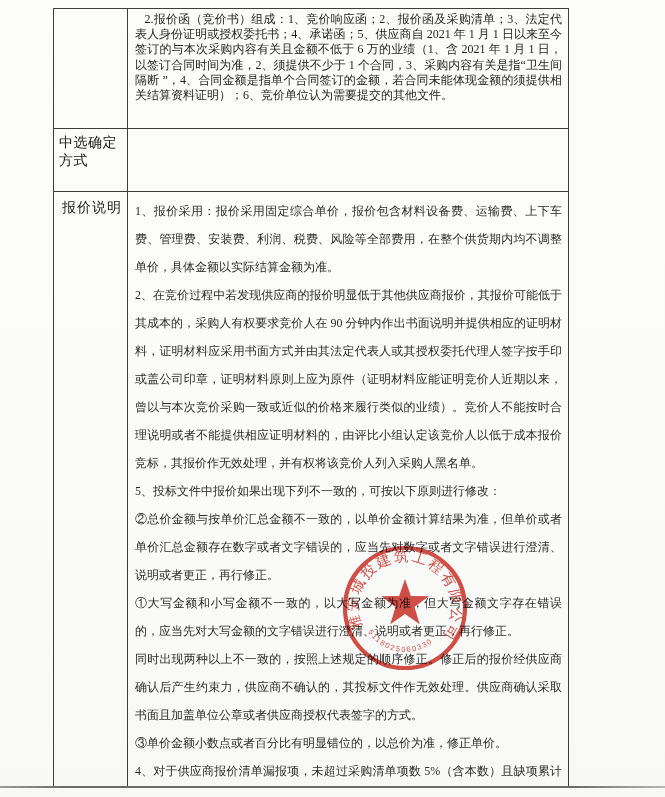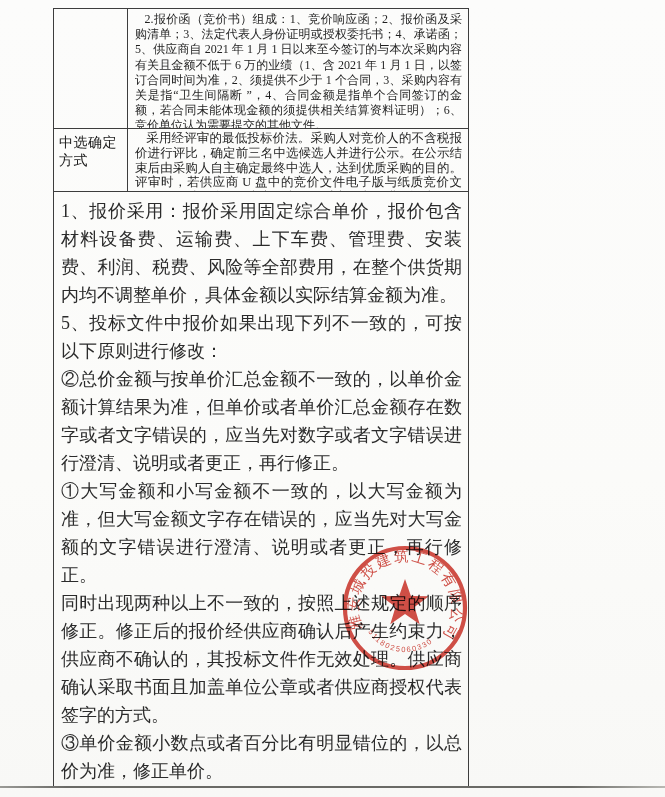--- a/index.html
+++ b/index.html
@@ -8,21 +8,21 @@
     background:#f2f2f0;
     font-family:"Liberation Serif", serif;
   }
   .page{
     position:relative;width:665px;height:797px;
     background:linear-gradient(180deg,#fcfcfb 0%,#fbfbf9 60%,#f8f8f6 100%);
     overflow:hidden;
   }
   
   .doc-table{
-    position:absolute;left:53px;top:8px;width:416px;height:779px;
+    position:absolute;left:53px;top:8px;width:516px;height:779px;
     border:1.5px solid #3d3d3d;
     box-sizing:border-box;
     display:flex;flex-direction:column;
     background:transparent;
     color:#1f1f1f;
   }
   .t-row{display:flex;box-sizing:border-box;}
   .t-row.r1{height:120px;border-bottom:1.5px solid #3d3d3d;}
   .t-row.r2{height:63px;border-bottom:1.5px solid #3d3d3d;}
   .t-row.r3{flex:1;overflow:hidden;}
@@ -40,21 +40,21 @@
   .cell.content{flex:1;padding:2px 6px 0 7px;}
   .cell.content p{margin:0;text-align:justify;}
   
   .r1 .cell.content{font-size:12px;line-height:15.2px;padding-top:3px;}
   .r1 p.ind1{text-indent:0.8em;}
   .r1 p.ind2{text-indent:2em;}
   
   .r2 .cell.content{font-size:12.5px;line-height:14.8px;padding-top:2px;}
   .r2 p.ind1{text-indent:0.9em;}
   
-  .r3 .cell.content{font-size:18px;line-height:28px;padding-top:5px;color:#2b2b2b;}
+  .r3 .cell.content{font-size:12px;line-height:28px;padding-top:5px;color:#2b2b2b;}
   
   .page-edge{
     position:absolute;left:0;top:786px;width:665px;height:2px;
     background:linear-gradient(90deg,#9a9a96 0%,#6a6a66 10%,#6a6a66 86%,#b9b9b4 100%);
   }
   
   .seal{
     position:absolute;left:337px;top:540px;width:136px;height:136px;
     opacity:0.82;mix-blend-mode:multiply;
     pointer-events:none;
@@ -70,28 +70,27 @@
 
     <div class="t-row r1">
       <div class="cell label"></div>
       <div class="cell content">
         <p class="ind1">2.报价函（竞价书）组成：1、竞价响应函；2、报价函及采购清单；3、法定代表人身份证明或授权委托书；4、承诺函；5、供应商自 2021 年 1 月 1 日以来至今签订的与本次采购内容有关且金额不低于 6 万的业绩（1、含 2021 年 1 月 1 日，以签订合同时间为准，2、须提供不少于 1 个合同，3、采购内容有关是指“卫生间隔断 ”，4、合同金额是指单个合同签订的金额，若合同未能体现金额的须提供相关结算资料证明）；6、竞价单位认为需要提交的其他文件。</p>
       </div>
     </div>
 
     <div class="t-row r2">
       <div class="cell label">中选确定方式</div>
-      <div class="cell content">
-        <p class="ind1">采用经评审的最低投标价法。采购人对竞价人的不含税报价进行评比，确定前三名中选候选人并进行公示。在公示结束后由采购人自主确定最终中选人，达到优质采购的目的。评审时，若供应商 U 盘中的竞价文件电子版与纸质竞价文件不一致时，按照供应商提交的纸质竞价文件进行评比。</p>
-      </div>
     </div>
 
     <div class="t-row r3">
+      <div class="cell label">报价说明</div>
       <div class="cell content">
         <p>1、报价采用：报价采用固定综合单价，报价包含材料设备费、运输费、上下车费、管理费、安装费、利润、税费、风险等全部费用，在整个供货期内均不调整单价，具体金额以实际结算金额为准。</p>
+        <p>2、在竞价过程中若发现供应商的报价明显低于其他供应商报价，其报价可能低于其成本的，采购人有权要求竞价人在 90 分钟内作出书面说明并提供相应的证明材料，证明材料应采用书面方式并由其法定代表人或其授权委托代理人签字按手印或盖公司印章，证明材料原则上应为原件（证明材料应能证明竞价人近期以来，曾以与本次竞价采购一致或近似的价格来履行类似的业绩）。竞价人不能按时合理说明或者不能提供相应证明材料的，由评比小组认定该竞价人以低于成本报价竞标，其报价作无效处理，并有权将该竞价人列入采购人黑名单。</p>
         <p>5、投标文件中报价如果出现下列不一致的，可按以下原则进行修改：</p>
         <p>②总价金额与按单价汇总金额不一致的，以单价金额计算结果为准，但单价或者单价汇总金额存在数字或者文字错误的，应当先对数字或者文字错误进行澄清、说明或者更正，再行修正。</p>
         <p>①大写金额和小写金额不一致的，以大写金额为准，但大写金额文字存在错误的，应当先对大写金额的文字错误进行澄清、说明或者更正，再行修正。</p>
         <p>同时出现两种以上不一致的，按照上述规定的顺序修正。修正后的报价经供应商确认后产生约束力，供应商不确认的，其投标文件作无效处理。供应商确认采取书面且加盖单位公章或者供应商授权代表签字的方式。</p>
         <p>③单价金额小数点或者百分比有明显错位的，以总价为准，修正单价。</p>
         <p>4、对于供应商报价清单漏报项，未超过采购清单项数 5%（含本数）且缺项累计金额</p>
       </div>
     </div>
 
   </div>

